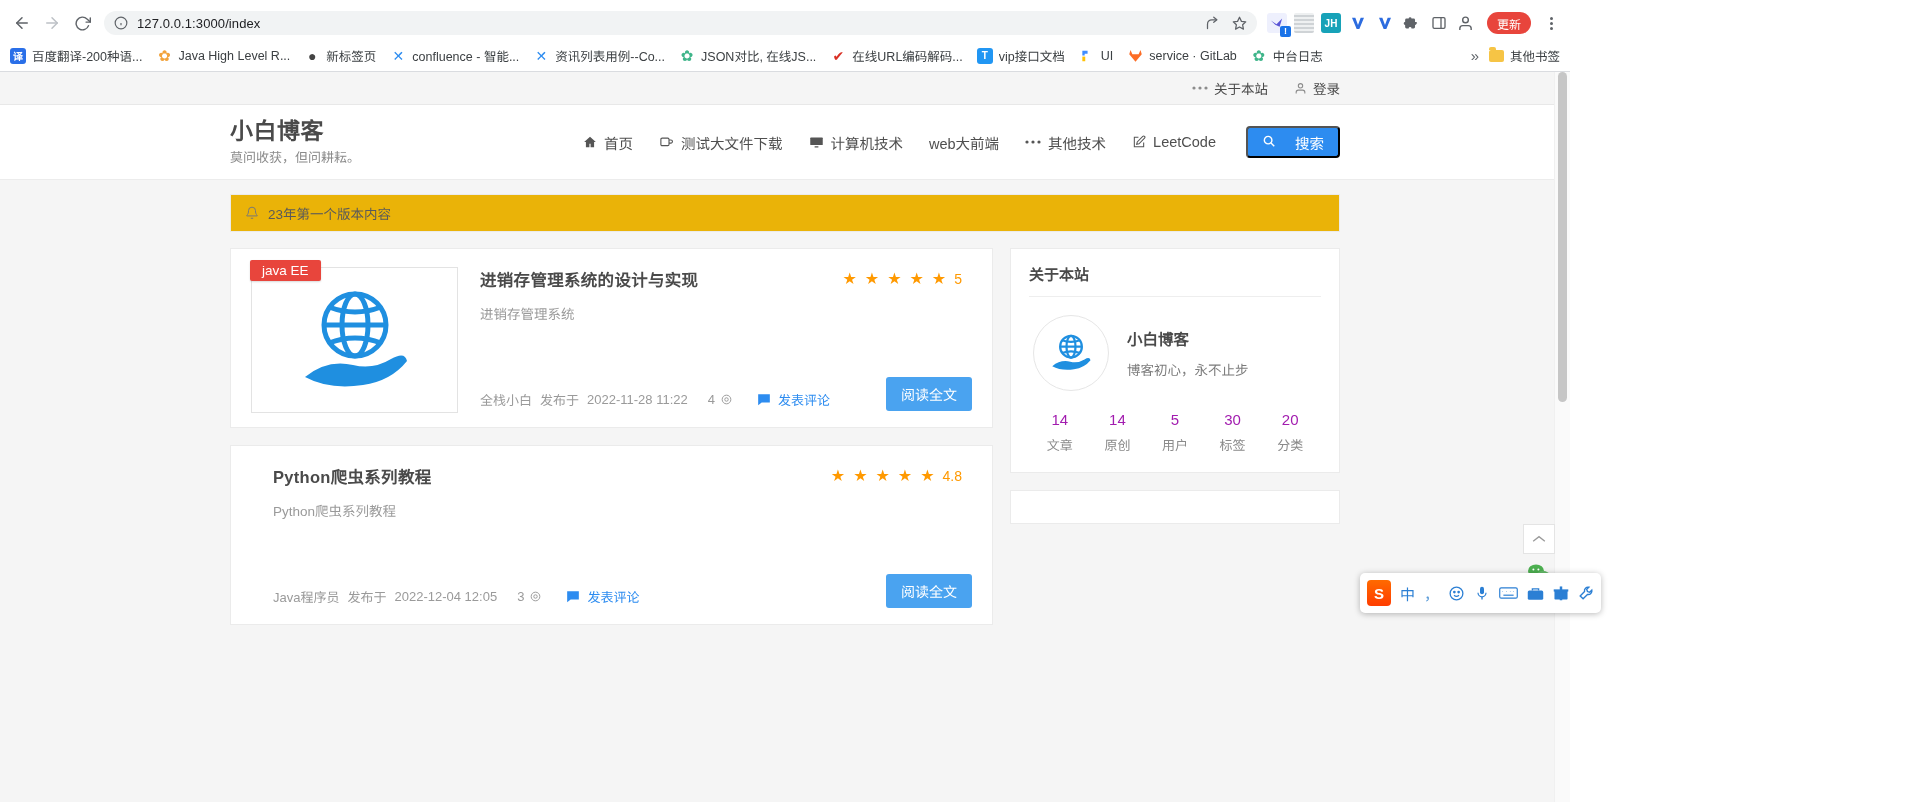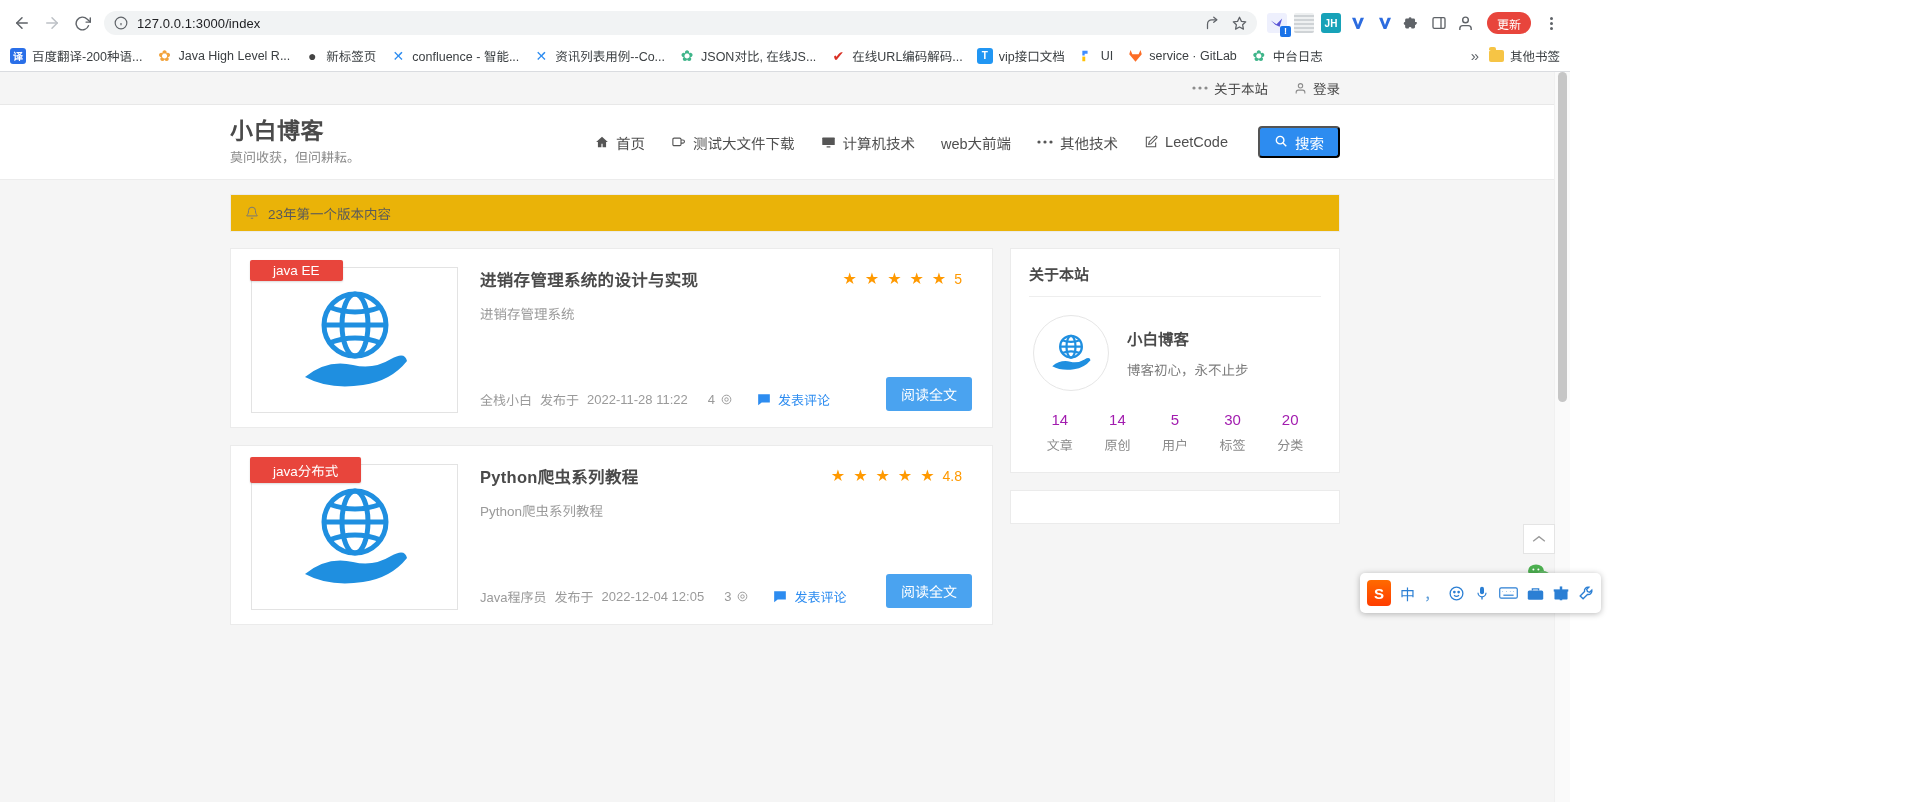--- a/index.html
+++ b/index.html
@@ -232,21 +232,21 @@
     color: #4f4f4f;
   }
   .nav-item { display: flex; align-items: center; gap: 7px; white-space: nowrap; }
   .nav-item .ic { color: #555; display: flex; align-items: center; }
   .search-btn {
     background: #2d8cf0;
     color: #fff;
     border-radius: 4px;
     height: 32px;
     padding: 0 14px;
-    display: flex; align-items: center; gap: 7px;
+    display: flex; align-items: center; gap: 19px;
     font-size: 14.5px;
     margin-left: 4px;
   }
 
   
   .content-wrap {
     padding: 14px 230px 0 230px;
   }
   .notice {
     background: #eab308;
@@ -292,21 +292,21 @@
     justify-content: center;
     background: #fff;
     overflow: visible;
   }
   .tag {
     position: absolute;
     left: -2px; top: -8px;
     background: #e8453c;
     color: #fff;
     font-size: 13.5px;
-    padding: 3px 23px;
+    padding: 3px 12px;
     border-radius: 2px;
     white-space: nowrap;
     box-shadow: 0 1px 2px rgba(0,0,0,.15);
     z-index: 2;
   }
   .globe-logo { width: 128px; height: 110px; display: block; }
   .art-body {
     flex: 1 1 auto;
     min-width: 0;
     padding-left: 22px;
@@ -789,33 +789,20 @@
                         </svg>
                     </span>
                     <span>发表评论</span>
                   </a>
                   <span class="read-btn">阅读全文</span>
                 </div>
               </div>
             </div>
 
             <div class="article">
-              <div class="thumb">
-                <span class="tag">java分布式</span>
-                <svg class="globe-logo" viewBox="0 0 128 110">
-                  <g fill="none" stroke="#1f8fe0" stroke-width="5">
-                    <circle cx="64" cy="40" r="31"></circle>
-                    <ellipse cx="64" cy="40" rx="13" ry="31"></ellipse>
-                    <line x1="33" y1="40" x2="95" y2="40"></line>
-                    <path d="M38 22q26 10 52 0"></path>
-                    <path d="M38 58q26 -10 52 0"></path>
-                  </g>
-                  <path d="M14 92 q22 -18 48 -12 q20 5 38 -6 q14 -8 16 2 q-16 20 -44 24 q-34 5 -58 -8z" fill="#1f8fe0"></path>
-                </svg>
-              </div>
               <div class="art-body">
                 <div class="art-head">
                   <div class="art-title">Python爬虫系列教程</div>
                   <div class="rating">
                     <span class="stars">
                       <span>★</span>
                       <span>★</span>
                       <span>★</span>
                       <span>★</span>
                       <span>★</span>

